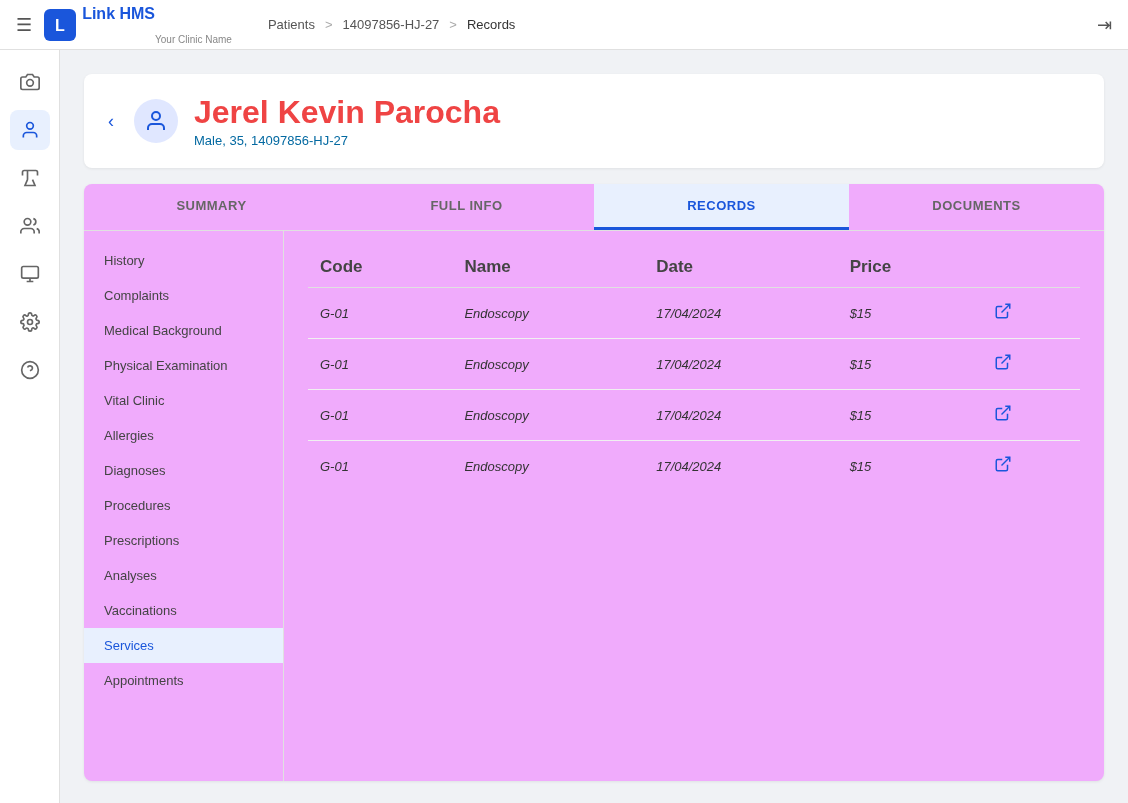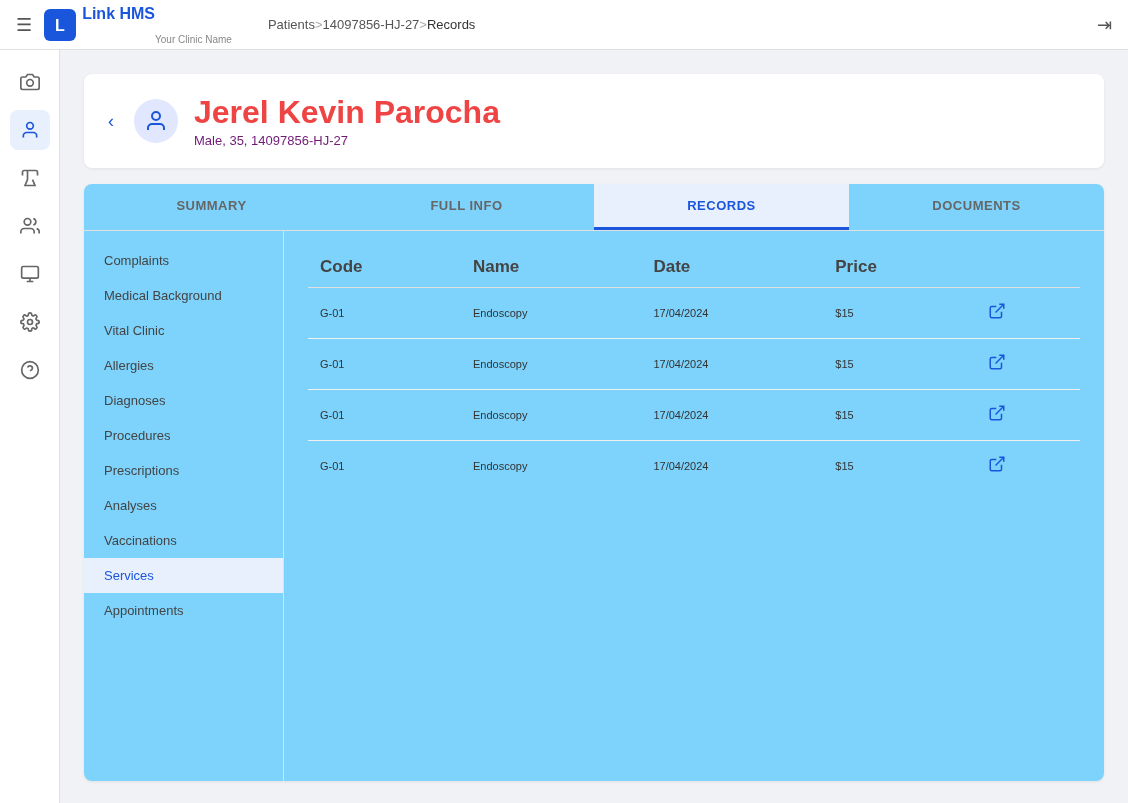--- a/index.html
+++ b/index.html
@@ -11,21 +11,21 @@
       background: #fff; height: 50px; padding: 0 16px;
       border-bottom: 1px solid #e0e0e0; position: fixed; top: 0; left: 0; right: 0; z-index: 100;
     }
     .topnav-left { display: flex; align-items: center; gap: 12px; }
     .hamburger { cursor: pointer; font-size: 18px; color: #555; }
     .logo-area { display: flex; align-items: center; gap: 6px; }
     .logo-icon { width: 32px; height: 32px; }
     .logo-text { display: flex; flex-direction: row; line-height: 1.1; }
     .logo-name { font-size: 16px; font-weight: 700; color: #1a56db; }
     .logo-sub { font-size: 10px; color: #888; margin-top: 29px; }
-    .breadcrumb { display: flex; align-items: center; gap: 0; font-size: 13px; color: #555; margin-left: 24px; justify-content: flex-end; }
+    .breadcrumb { display: flex; align-items: center; gap: 10px; font-size: 13px; color: #555; margin-left: 24px; justify-content: flex-end; }
     .breadcrumb a { color: #555; text-decoration: none; }
     .breadcrumb .sep { color: #aaa; }
     .breadcrumb .current { color: #333; font-weight: 500; }
     .topnav-right { display: flex; align-items: center; }
     .logout-icon { font-size: 18px; color: #555; cursor: pointer; }
 
     
     .sidebar {
       position: fixed; top: 50px; left: 0; bottom: 0; width: 60px;
       background: #fff; border-right: 1px solid #e0e0e0;
@@ -50,25 +50,25 @@
       display: flex; align-items: center; gap: 16px; margin-bottom: 16px;
       box-shadow: 0 1px 3px rgba(0,0,0,0.07);
     }
     .back-btn { cursor: pointer; color: #1a56db; font-size: 18px; margin-right: 4px; }
     .patient-avatar {
       width: 44px; height: 44px; border-radius: 50%; background: #e0e7ff;
       display: flex; align-items: center; justify-content: center;
       font-size: 22px; color: #1a56db;
     }
     .patient-info h1 { font-size: 32px; font-weight: 700; color: #ef4444; }
-    .patient-info .meta { font-size: 13px; color: #701a75; margin-top: 2px; }
+    .patient-info .meta { font-size: 13px; color: #0369a1; margin-top: 2px; }
 
     
     .content-panel {
-      background: #7dd3fc; border-radius: 8px;
+      background: #f0abfc; border-radius: 8px;
       box-shadow: 0 1px 3px rgba(0,0,0,0.07);
       overflow: hidden;
     }
 
     
     .tabs {
       display: flex; border-bottom: 1px solid #e0e0e0;
     }
     .tab {
       flex: 1; text-align: center; padding: 14px 0;
@@ -96,22 +96,23 @@
 
     
     .records-area { flex: 1; padding: 16px 24px; }
 
     .records-table { width: 100%; border-collapse: collapse; }
     .records-table th {
       text-align: left; font-size: 17px; font-weight: 600; color: #444;
       padding: 10px 12px; border-bottom: 1px solid #e0e0e0;
     }
     .records-table td {
-      padding: 12px 12px; font-size: 11px; color: #333;
+      padding: 12px 12px; font-size: 13px; color: #333;
       border-bottom: 1px solid #f0f0f0;
+      font-style: italic;
     }
     .records-table tr:last-child td { border-bottom: none; }
     .ext-link-btn {
       cursor: pointer; color: #1a56db; font-size: 16px;
       border: none; background: transparent; padding: 2px;
     }
   </style>
 </head>
 <body>
 
@@ -207,22 +208,24 @@
     <div class="tabs">
       <div class="tab">SUMMARY</div>
       <div class="tab">FULL INFO</div>
       <div class="tab active">RECORDS</div>
       <div class="tab">DOCUMENTS</div>
     </div>
 
     <div class="panel-body">
 
       <nav class="left-nav">
+        <div class="left-nav-item">History</div>
         <div class="left-nav-item">Complaints</div>
         <div class="left-nav-item">Medical Background</div>
+        <div class="left-nav-item">Physical Examination</div>
         <div class="left-nav-item">Vital Clinic</div>
         <div class="left-nav-item">Allergies</div>
         <div class="left-nav-item">Diagnoses</div>
         <div class="left-nav-item">Procedures</div>
         <div class="left-nav-item">Prescriptions</div>
         <div class="left-nav-item">Analyses</div>
         <div class="left-nav-item">Vaccinations</div>
         <div class="left-nav-item active">Services</div>
         <div class="left-nav-item">Appointments</div>
       </nav>

